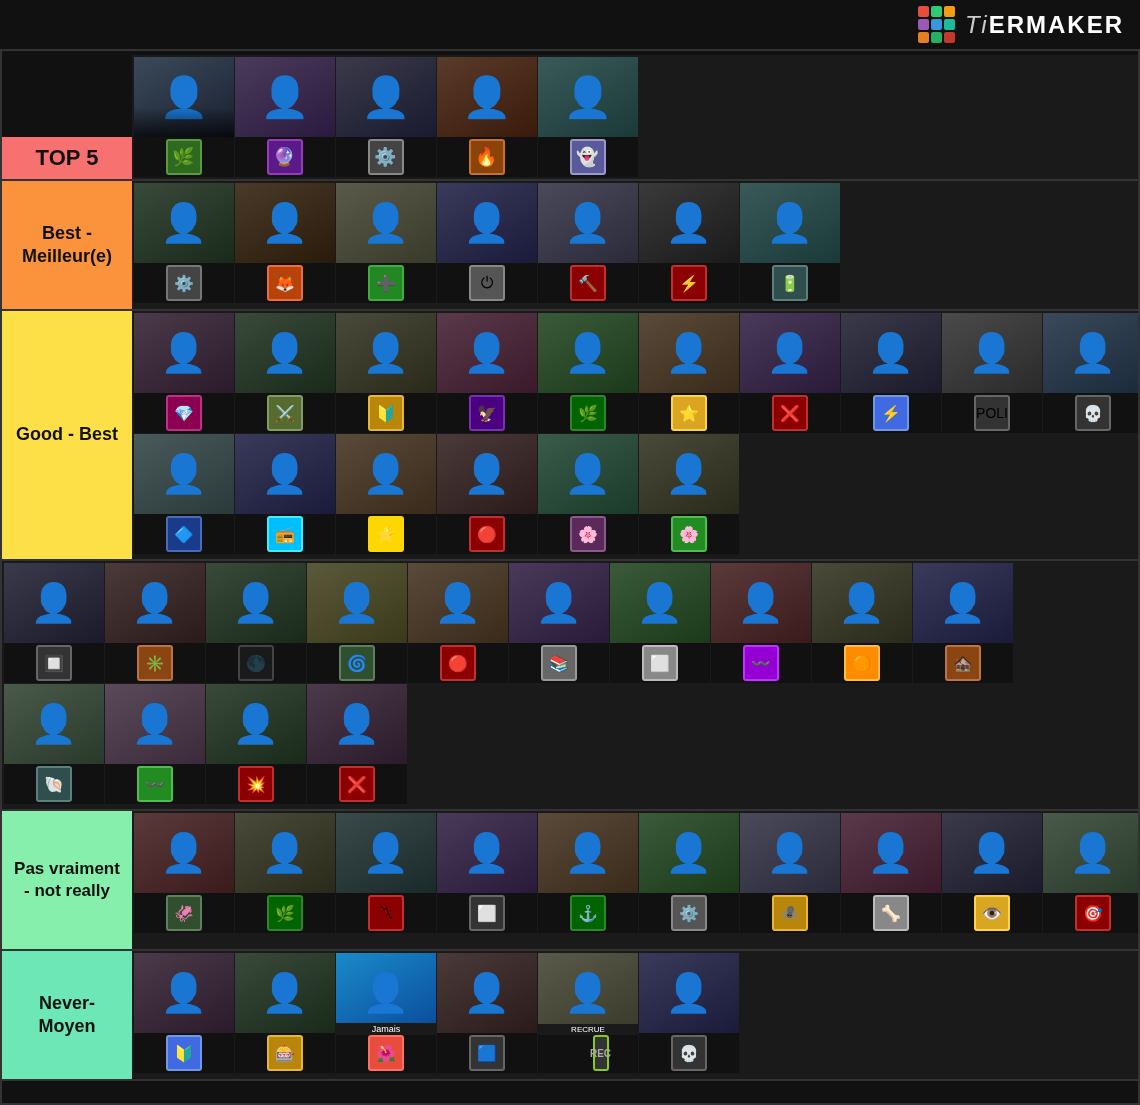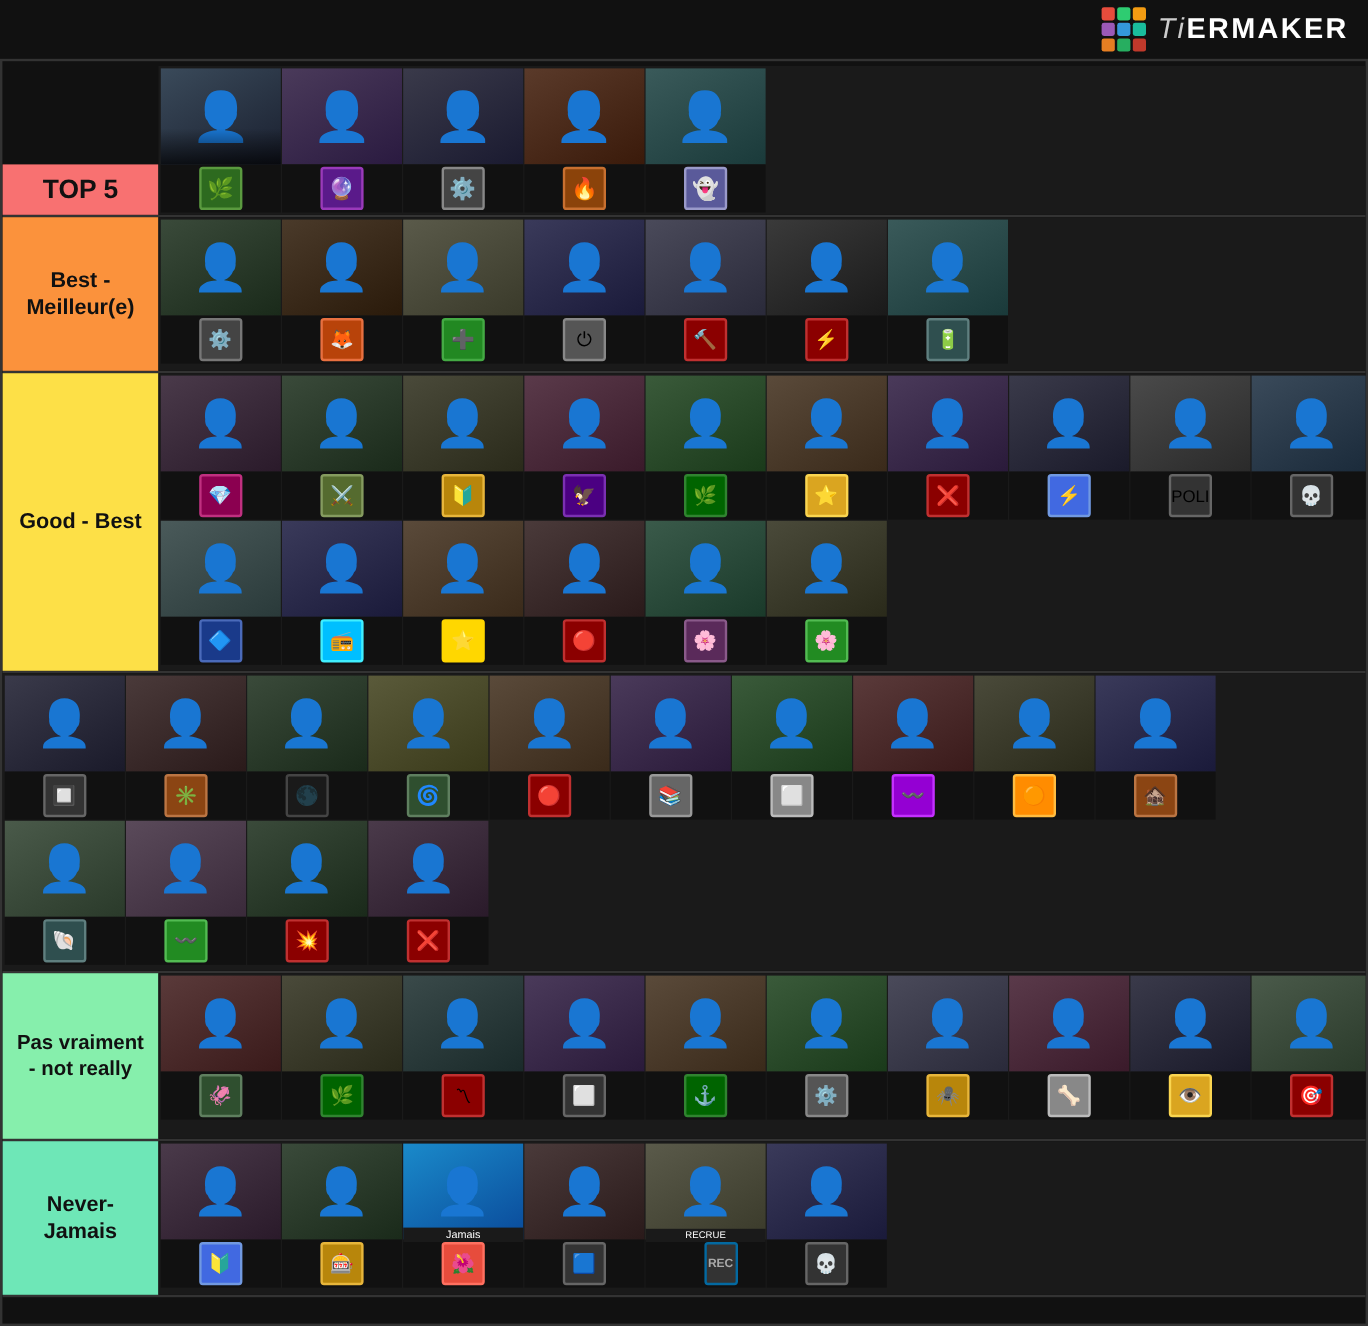--- a/index.html
+++ b/index.html
@@ -398,21 +398,21 @@
         <div style="width:100px;display:flex;flex-direction:column;">
           <div style="width:100px;height:80px;background:linear-gradient(150deg,#4a5a4a,#2a3a2a);display:flex;align-items:center;justify-content:center;font-size:38px;">👤</div>
           <div style="width:100px;height:40px;background:#111;display:flex;align-items:center;justify-content:center;">
             <div style="width:36px;height:36px;background:#8B0000;border-radius:3px;border:2px solid #C03030;display:flex;align-items:center;justify-content:center;font-size:16px;">🎯</div>
           </div>
         </div>
       </div>
     </div>
 
     <div style="display:flex;border-bottom:2px solid #333;min-height:130px;">
-      <div style="width:130px;min-width:130px;background:#6ee7b7;display:flex;align-items:center;justify-content:center;font-size:18px;font-weight:bold;color:#111;padding:8px;text-align:center;line-height:1.3;">Never- Jamais</div>
+      <div style="width:130px;min-width:130px;background:#6ee7b7;display:flex;align-items:center;justify-content:center;font-size:18px;font-weight:bold;color:#111;padding:8px;text-align:center;line-height:1.3;">Never- Moyen</div>
       <div style="flex:1;background:#1a1a1a;display:flex;flex-wrap:nowrap;padding:2px;gap:1px;">
         <div style="width:100px;display:flex;flex-direction:column;">
           <div style="width:100px;height:80px;background:linear-gradient(150deg,#4a3a4a,#2a1a2a);display:flex;align-items:center;justify-content:center;font-size:38px;">👤</div>
           <div style="width:100px;height:40px;background:#111;display:flex;align-items:center;justify-content:center;">
             <div style="width:36px;height:36px;background:#4169E1;border-radius:3px;border:2px solid #7199E1;display:flex;align-items:center;justify-content:center;font-size:16px;">🔰</div>
           </div>
         </div>
         <div style="width:100px;display:flex;flex-direction:column;">
           <div style="width:100px;height:80px;background:linear-gradient(150deg,#3a4a3a,#1a2a1a);display:flex;align-items:center;justify-content:center;font-size:38px;">👤</div>
           <div style="width:100px;height:40px;background:#111;display:flex;align-items:center;justify-content:center;">
@@ -435,21 +435,21 @@
             <div style="width:36px;height:36px;background:#333;border-radius:3px;border:2px solid #666;display:flex;align-items:center;justify-content:center;font-size:16px;">🟦</div>
           </div>
         </div>
 
         <div style="width:100px;display:flex;flex-direction:column;position:relative;">
           <div style="width:100px;height:80px;background:linear-gradient(150deg,#5a5a4a,#3a3a2a);display:flex;align-items:center;justify-content:center;font-size:38px;">👤</div>
           <div style="position:absolute;bottom:42px;left:0;right:0;text-align:center;">
             <span style="background:#1a1a1a;color:white;font-size:8px;padding:1px 3px;display:block;">RECRUE</span>
           </div>
           <div style="width:100px;height:40px;background:#111;display:flex;align-items:center;justify-content:center;">
-            <div style="width:28px;height:36px;background:#333;border-radius:3px;border:2px solid #0369a1;display:flex;align-items:center;justify-content:center;font-size:10px;color:#aaa;font-weight:bold;margin-left:25px;">REC</div>
+            <div style="width:16px;height:36px;background:#333;border-radius:3px;border:2px solid #84cc16;display:flex;align-items:center;justify-content:center;font-size:10px;color:#aaa;font-weight:bold;margin-left:25px;">REC</div>
           </div>
         </div>
         <div style="width:100px;display:flex;flex-direction:column;">
           <div style="width:100px;height:80px;background:linear-gradient(150deg,#3a3a5a,#1a1a3a);display:flex;align-items:center;justify-content:center;font-size:38px;">👤</div>
           <div style="width:100px;height:40px;background:#111;display:flex;align-items:center;justify-content:center;">
             <div style="width:36px;height:36px;background:#333;border-radius:3px;border:2px solid #666;display:flex;align-items:center;justify-content:center;font-size:16px;">💀</div>
           </div>
         </div>
       </div>
     </div>

